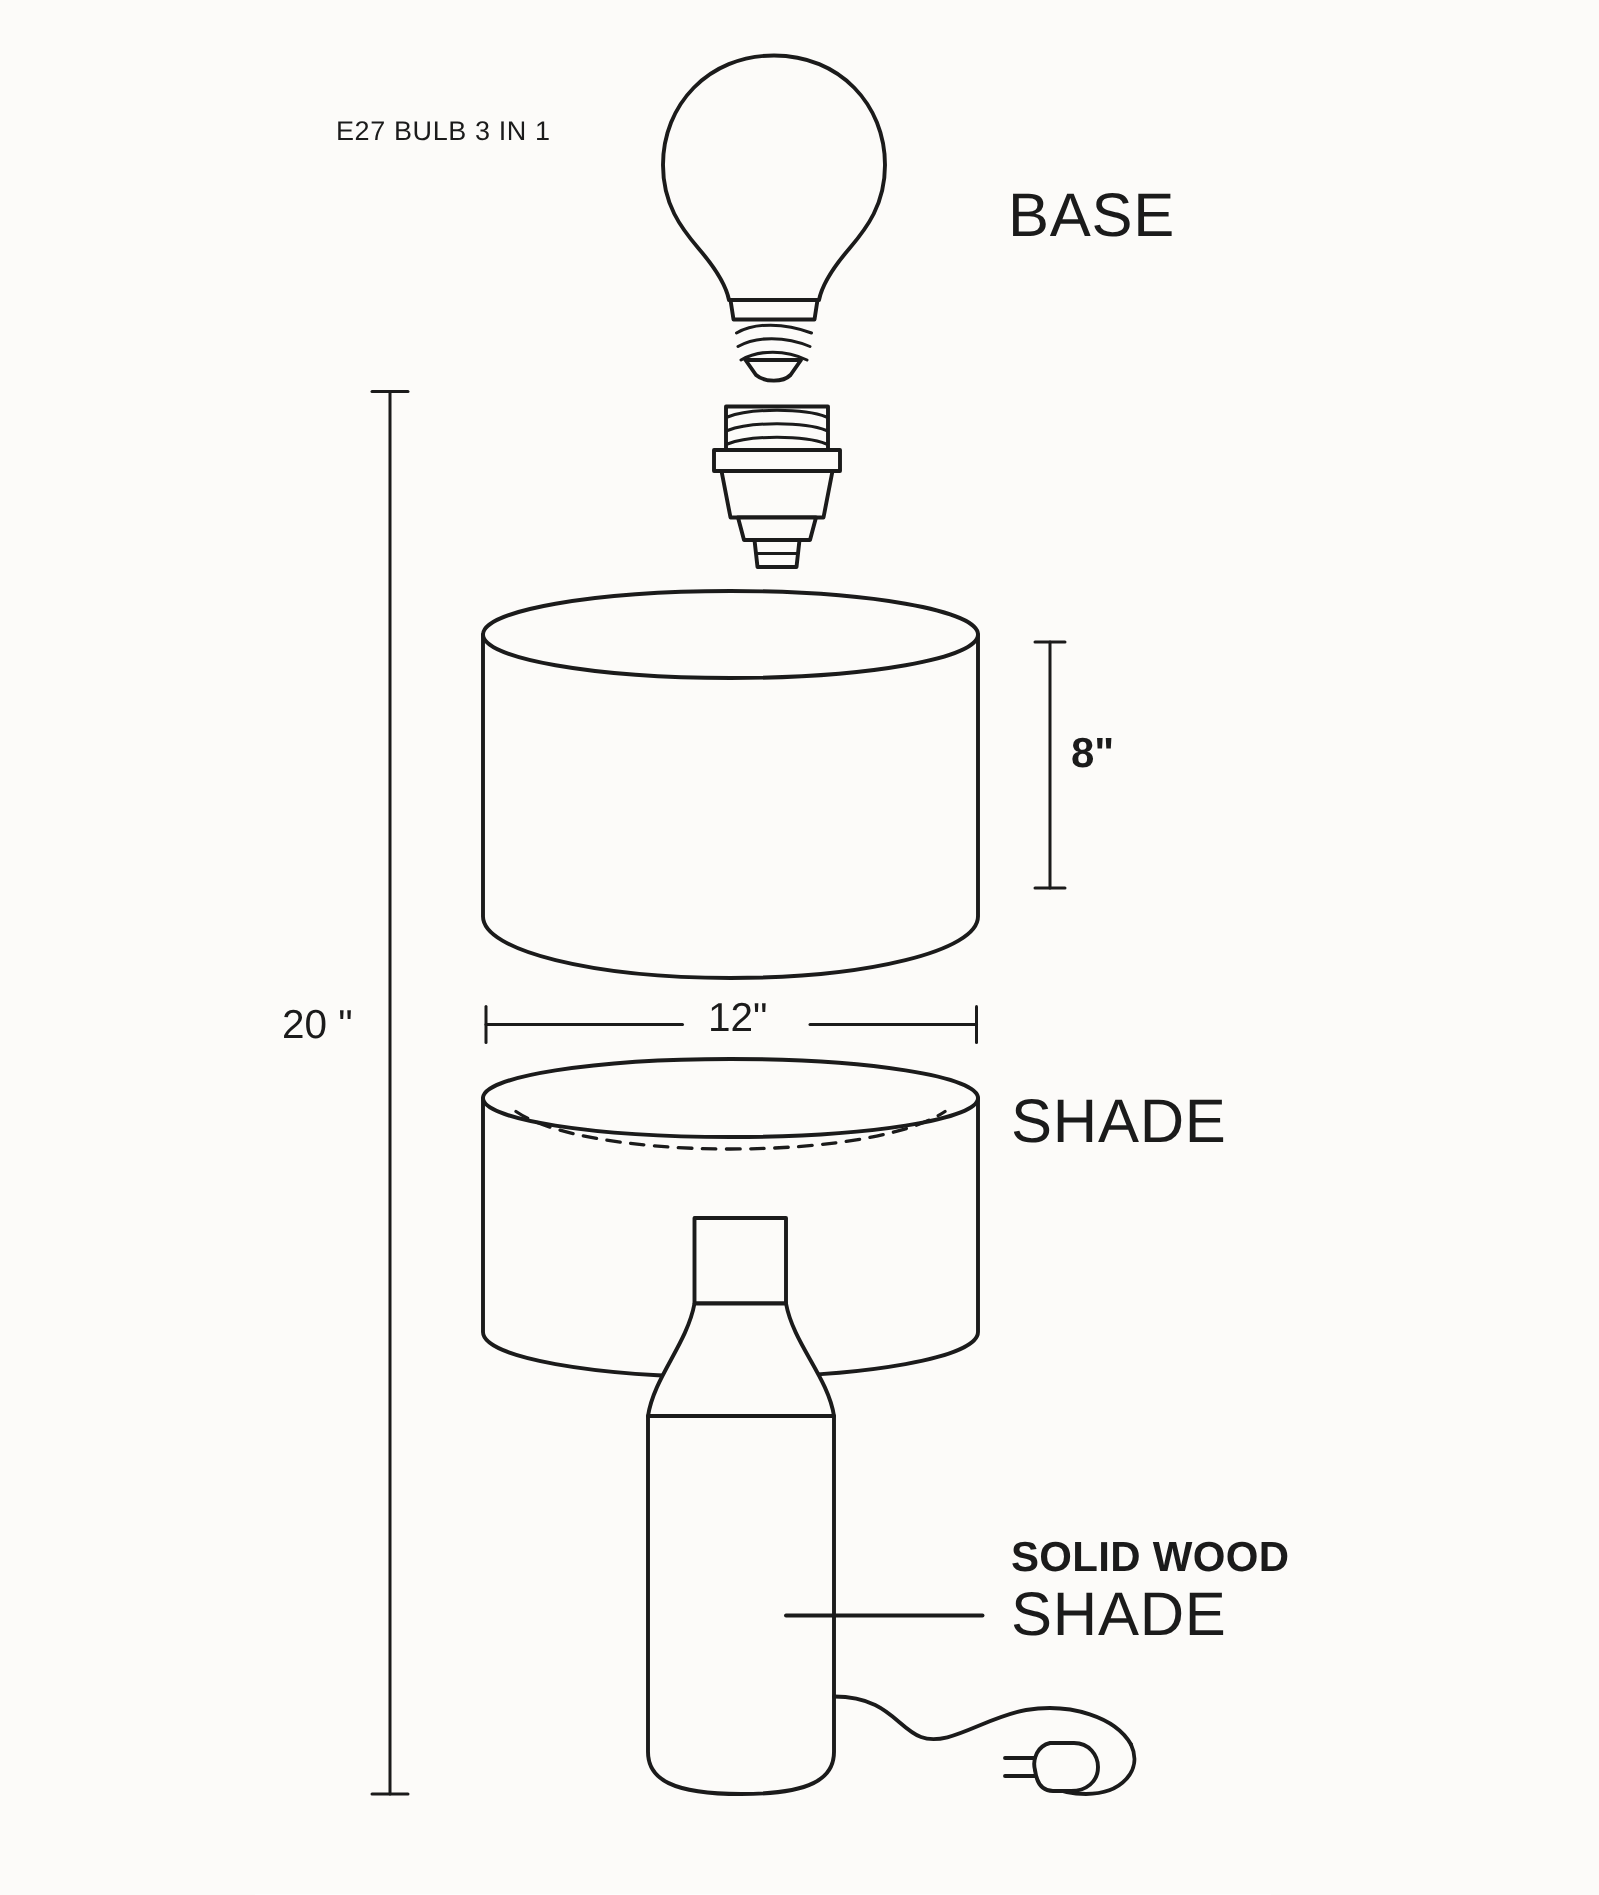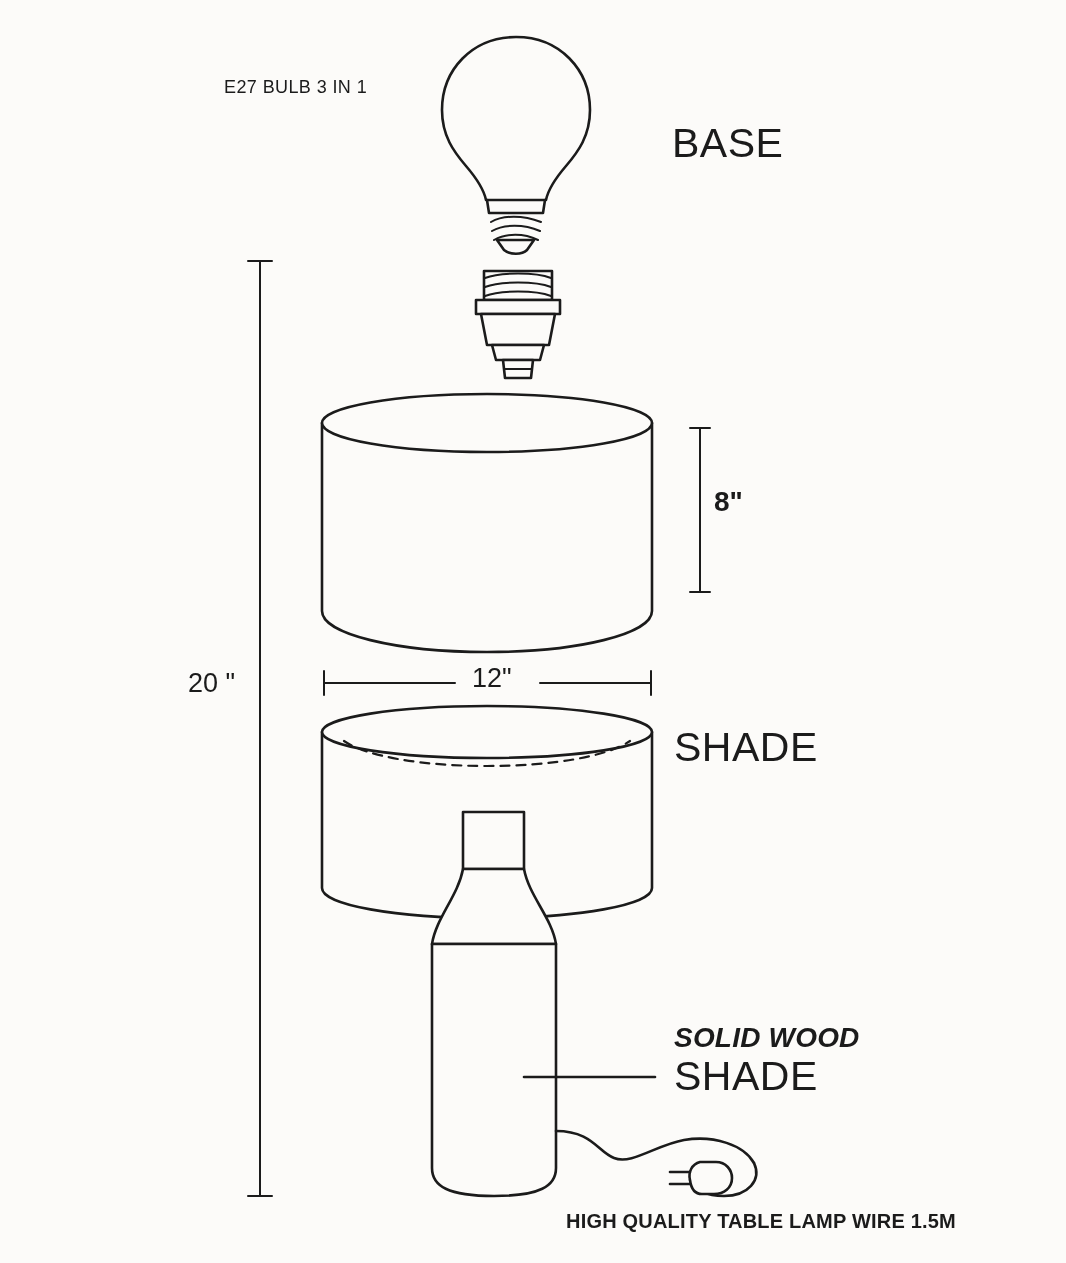--- a/index.html
+++ b/index.html
@@ -62,21 +62,20 @@
     top: 727px;
     font-size: 41px;
     letter-spacing: 0.5px;
   }
   .lbl-solid-wood {
     left: 674px;
     top: 1024px;
     font-size: 28px;
     font-weight: bold;
     letter-spacing: 0.2px;
-    font-style: italic;
   }
   .lbl-base {
     left: 674px;
     top: 1056px;
     font-size: 41px;
     letter-spacing: 0.5px;
   }
   .lbl-wire {
     left: 566px;
     top: 1211px;
@@ -223,15 +222,14 @@
   </svg>
 
   <div class="lbl lbl-bulb-note">E27 BULB 3 IN 1</div>
   <div class="lbl lbl-bulb">BASE</div>
   <div class="lbl lbl-height-shade">8"</div>
   <div class="lbl lbl-width-shade">12"</div>
   <div class="lbl lbl-total-height">20 "</div>
   <div class="lbl lbl-shade">SHADE</div>
   <div class="lbl lbl-solid-wood">SOLID WOOD</div>
   <div class="lbl lbl-base">SHADE</div>
-  <div class="lbl lbl-wire">HIGH QUALITY TABLE LAMP WIRE 1.5M</div>
 
 </div>
 
 </body></html>

